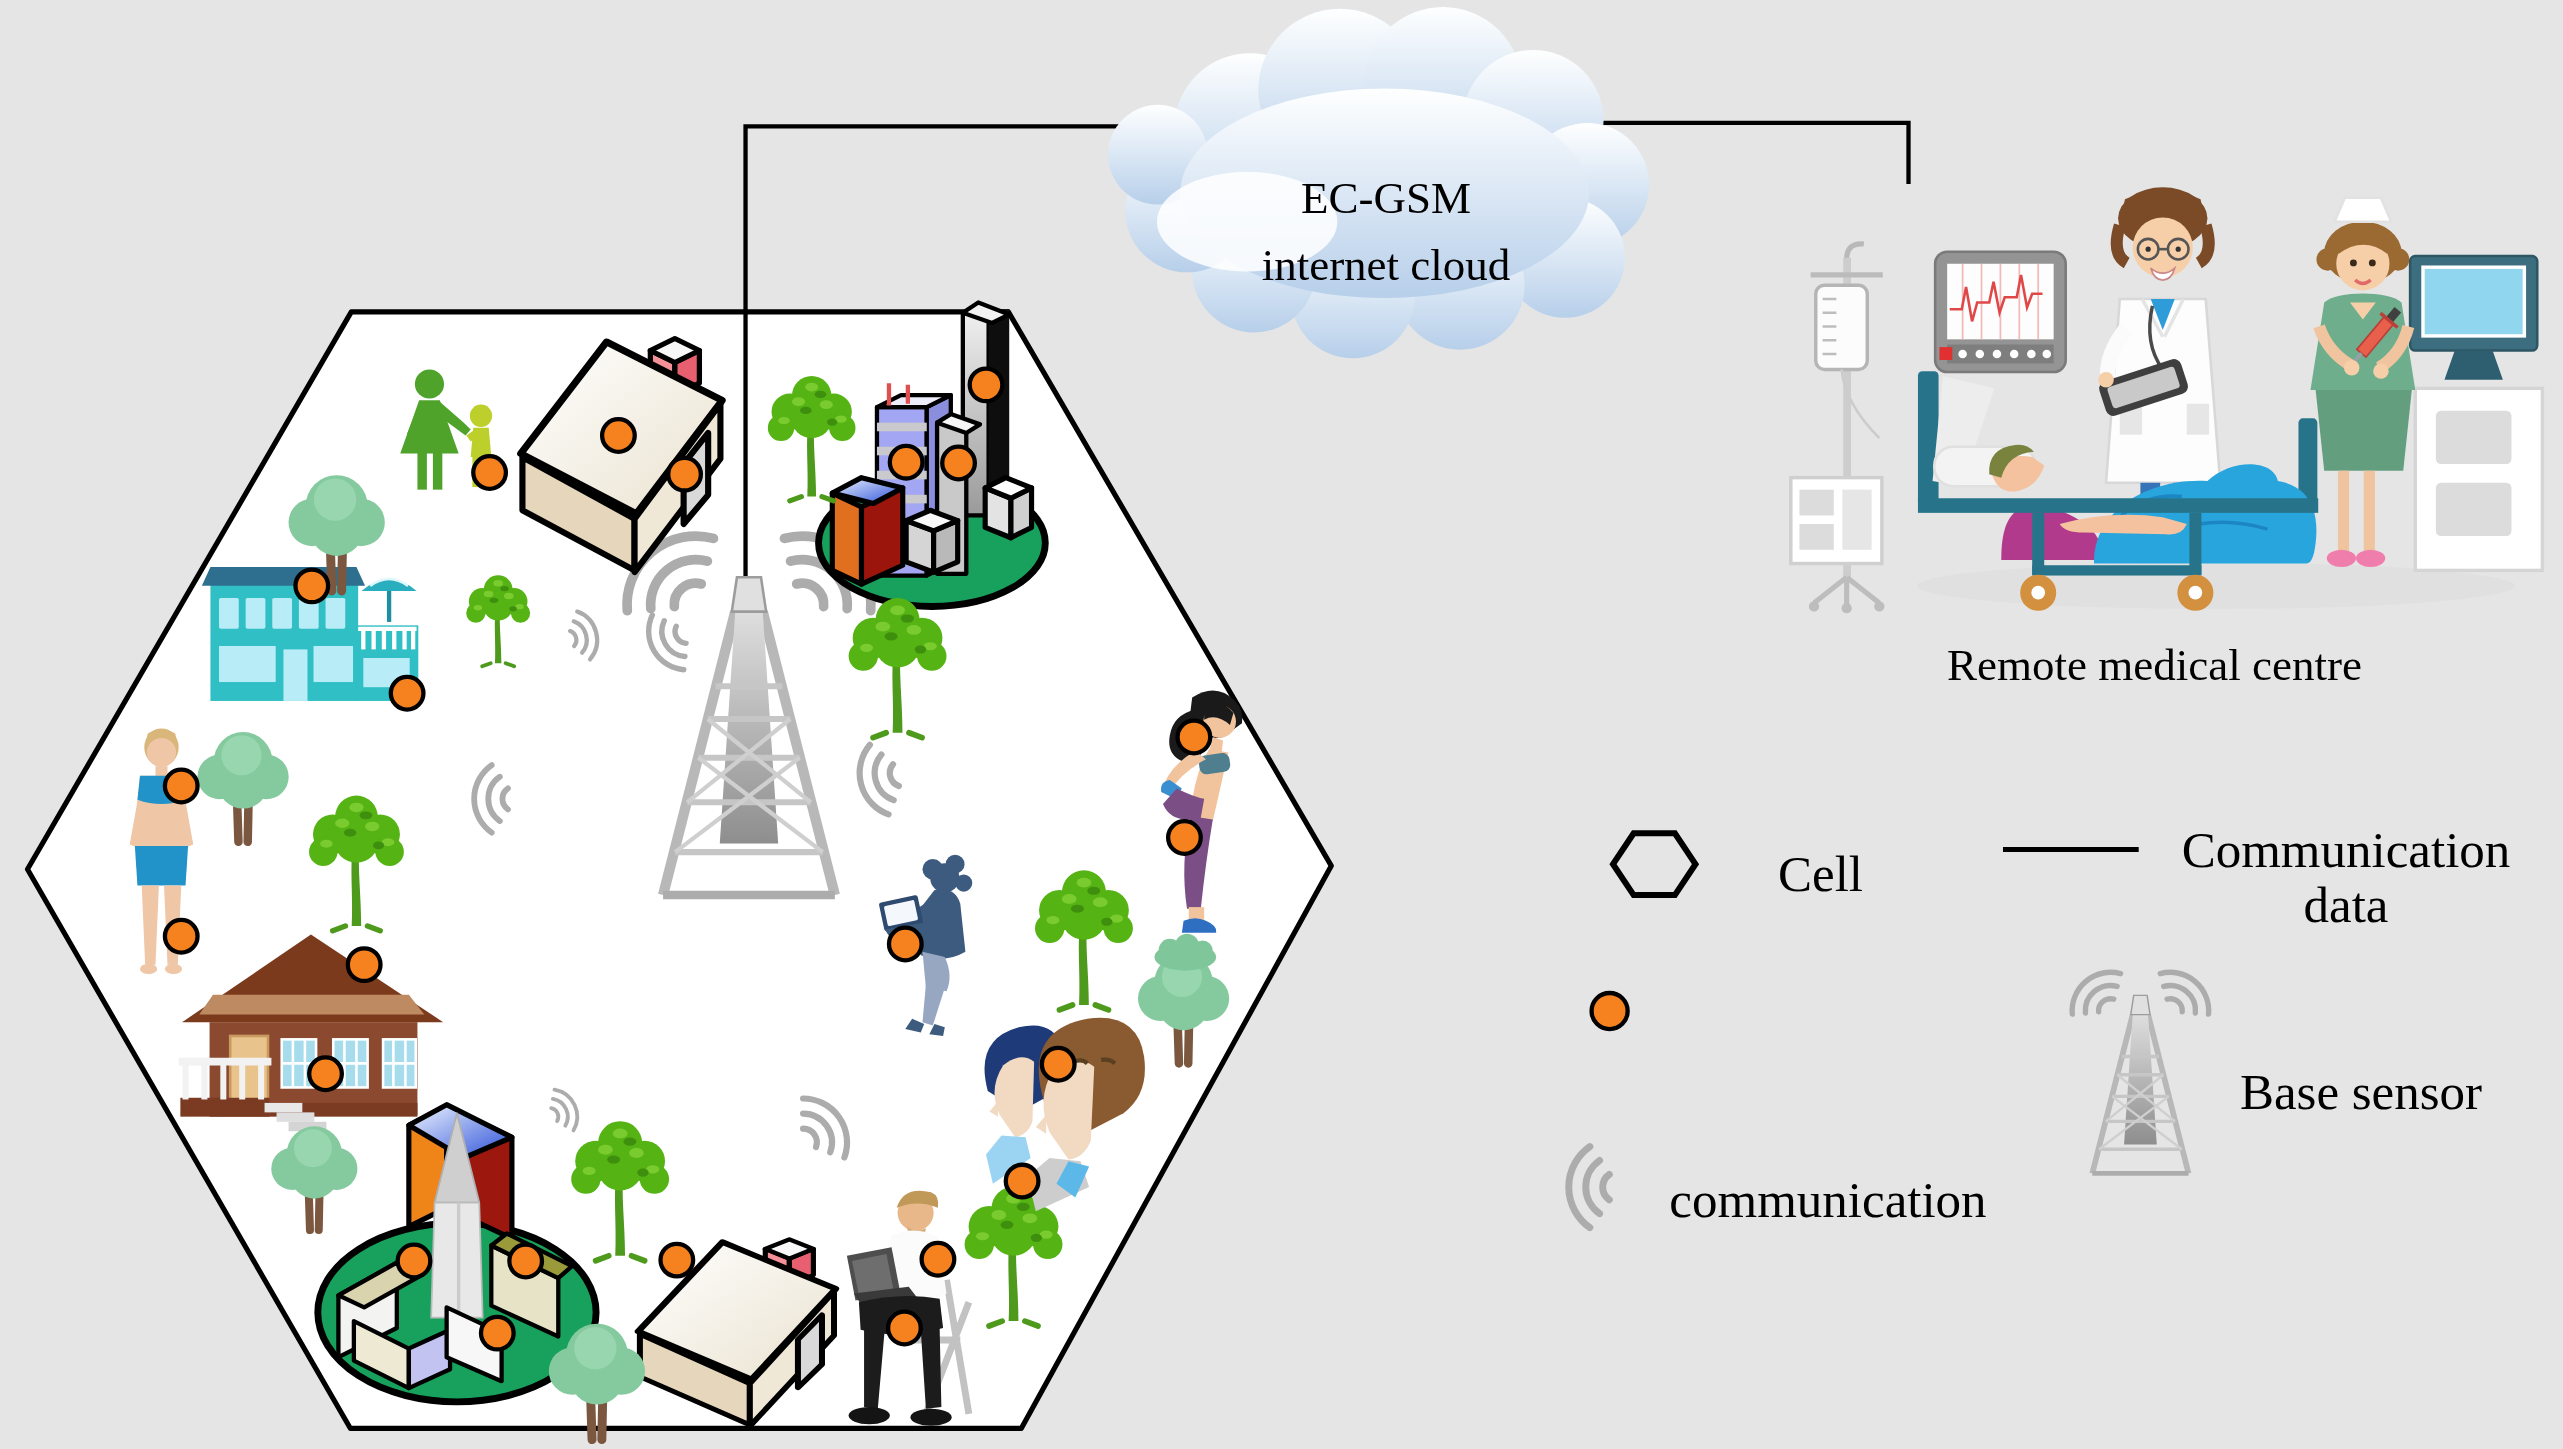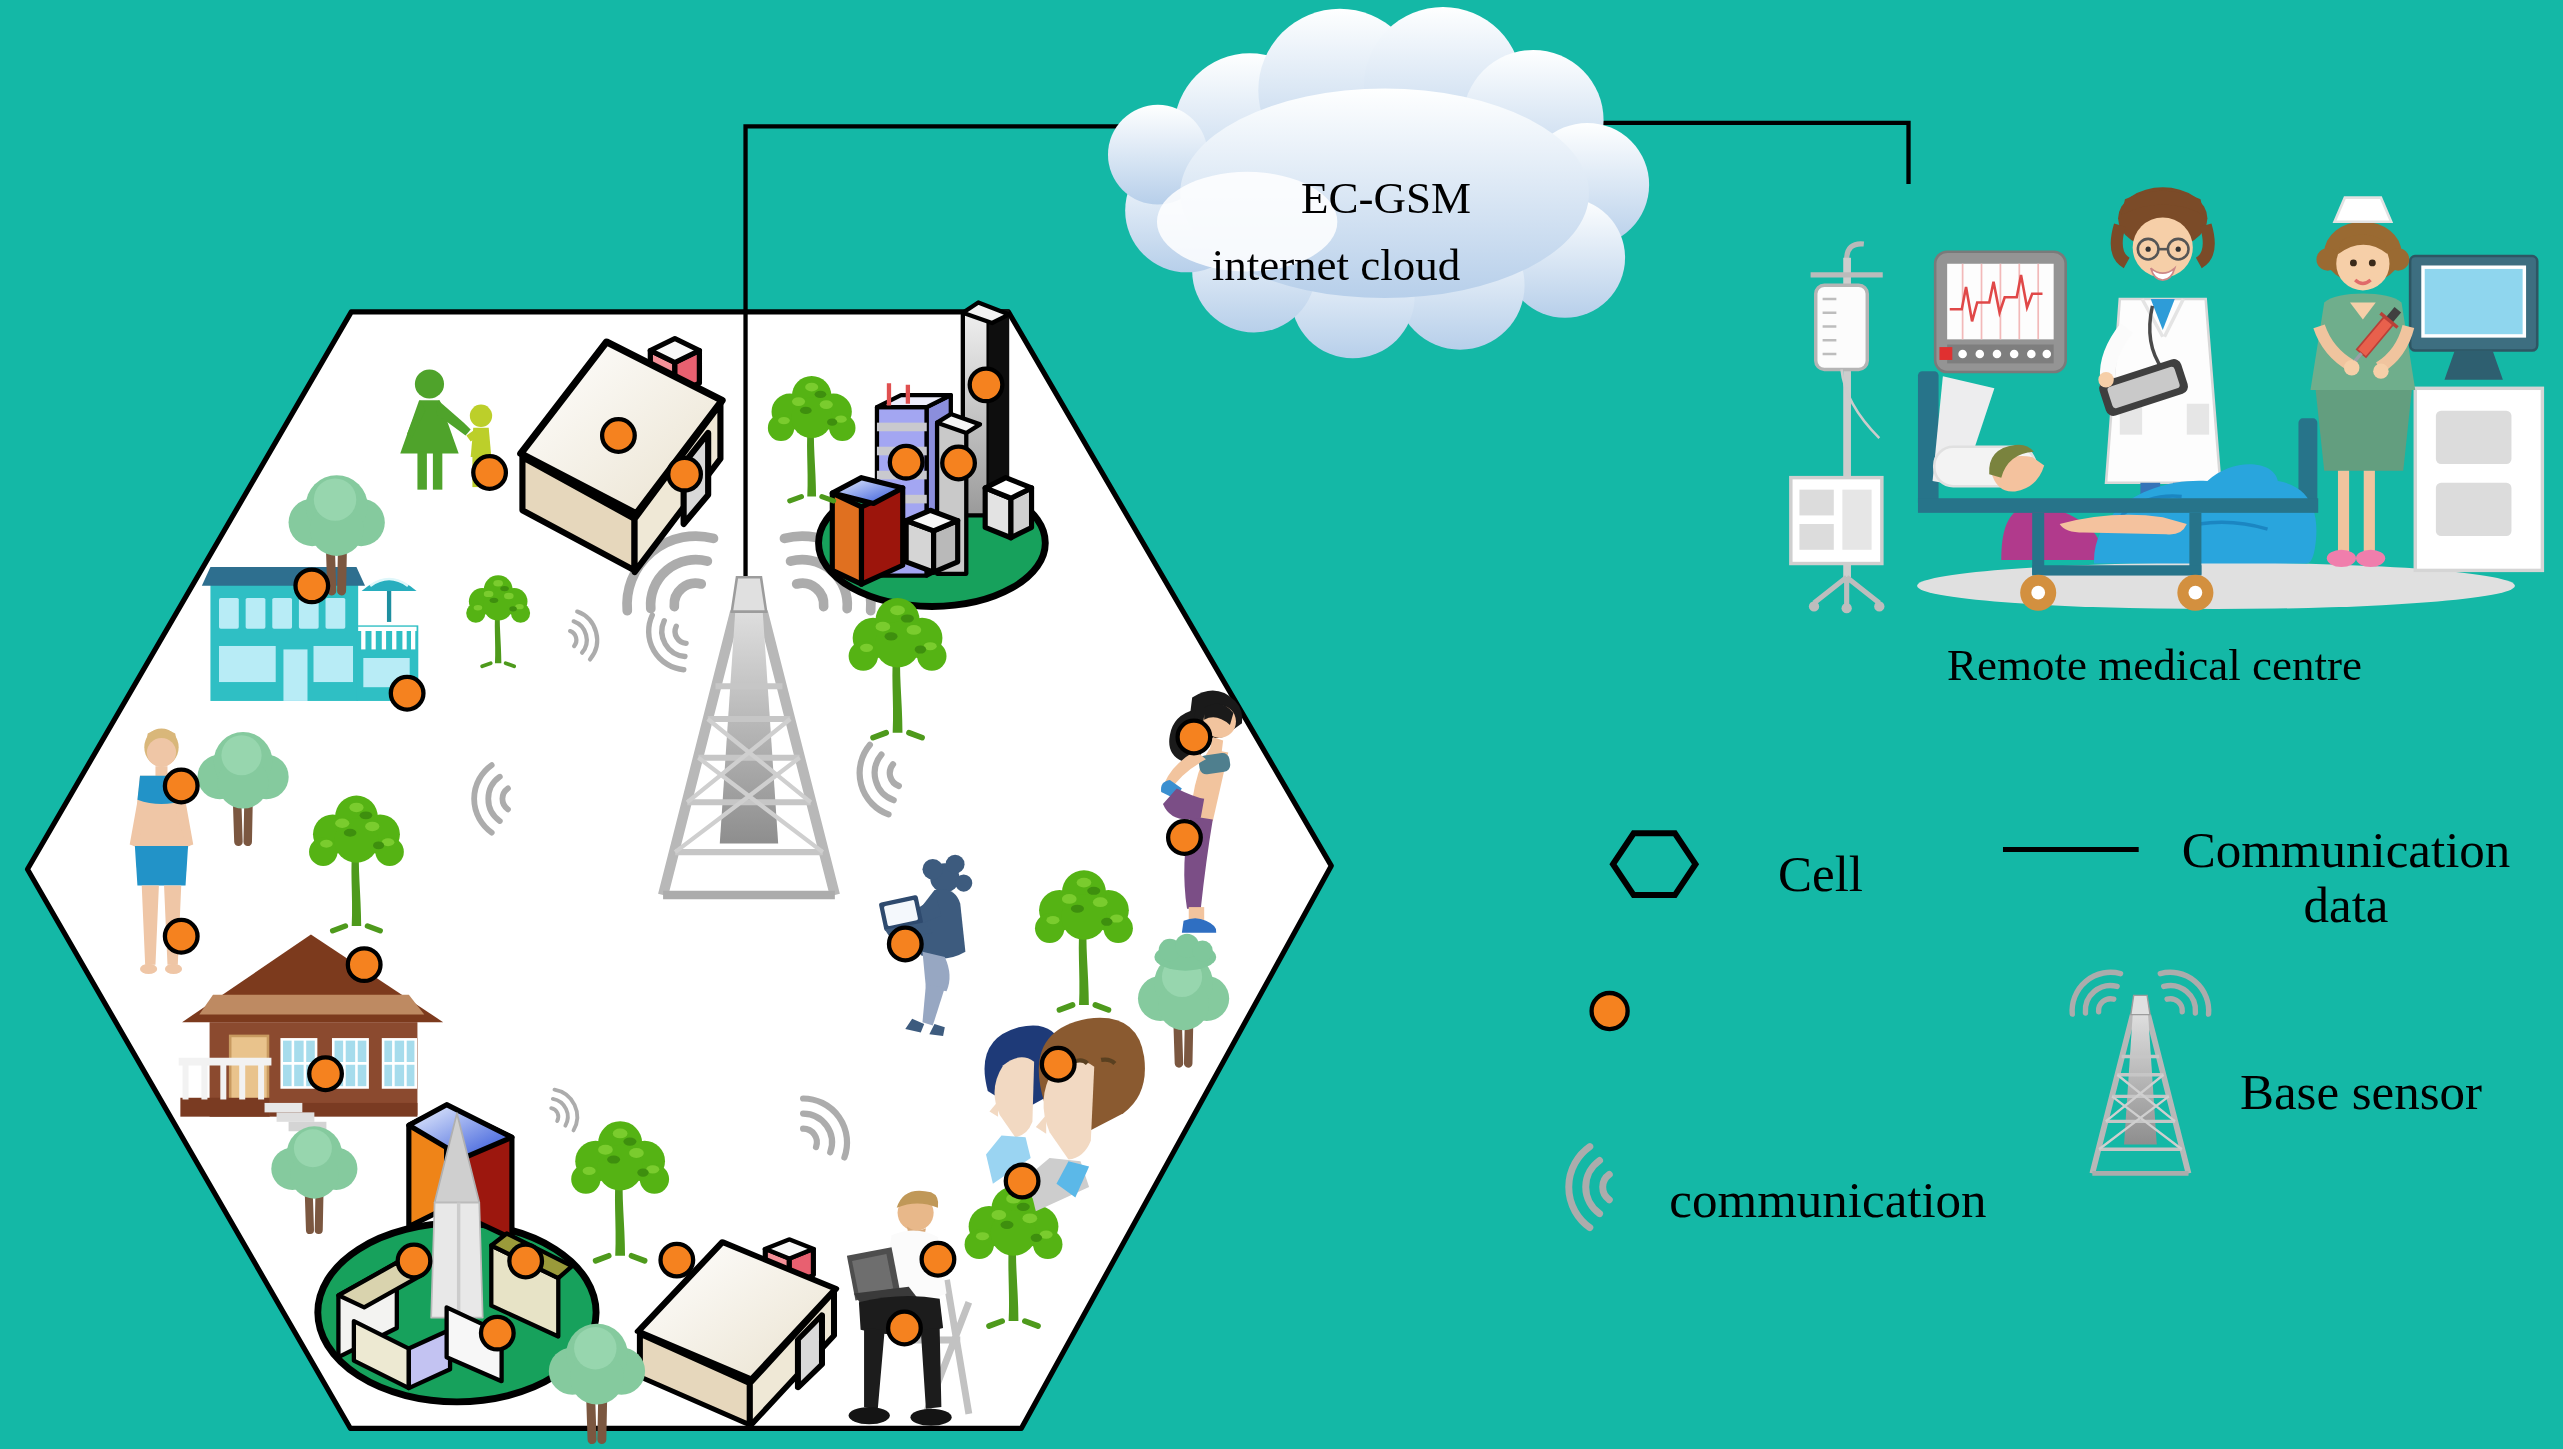--- a/index.html
+++ b/index.html
@@ -1,16 +1,16 @@
 <!DOCTYPE html>
 <html style="font-size:13.7px"><head>
 <meta charset="utf-8">
 <style>
   html,body{margin:0;padding:0;background:#ffffff;}
-  .stage{position:relative;width:2563px;height:1450px;background:#14b8a6;overflow:hidden;
+  .stage{position:relative;width:2563px;height:1450px;background:#e5e5e5;overflow:hidden;
          font-family:"Liberation Serif","DejaVu Serif",serif;color:#000;}
   .stage svg.scene{position:absolute;left:0;top:0;}
   .lbl{position:absolute;text-align:center;line-height:1.28;font-size:51px;color:#000;}
   .lbl.big{font-size:45px;}
   .two{line-height:55px;}
 </style>
 </head>
 <body>
 
 <div class="stage">
@@ -564,21 +564,21 @@
     <use href="#arcs3" transform="translate(62,-338) rotate(-50) scale(1.25)"></use>
     <g transform="translate(-62,-338) scale(-1,1)">
             <use href="#arcs3" transform="rotate(-50) scale(1.25)"></use>
           </g>
   </g>
   <use href="#arcs3" transform="translate(1884,1382) rotate(180) scale(0.9)"></use>
 </g>
 </svg>
 
 <div class="lbl big" style="left:1214px;top:170px;width:344px;">EC-GSM</div>
-<div class="lbl big" style="left:1164px;top:237px;width:344px;">internet cloud</div>
+<div class="lbl big" style="left:1214px;top:237px;width:344px;">internet cloud</div>
 
 <div class="lbl big" style="left:1897px;top:637px;width:515px;">Remote medical centre</div>
 
 <div class="lbl" style="left:1709px;top:842px;width:223px;">Cell</div>
 
 <div class="lbl two" style="left:2174px;top:823px;width:344px;">
   <div>Communication</div>
   <div>data</div>
 </div>
 

